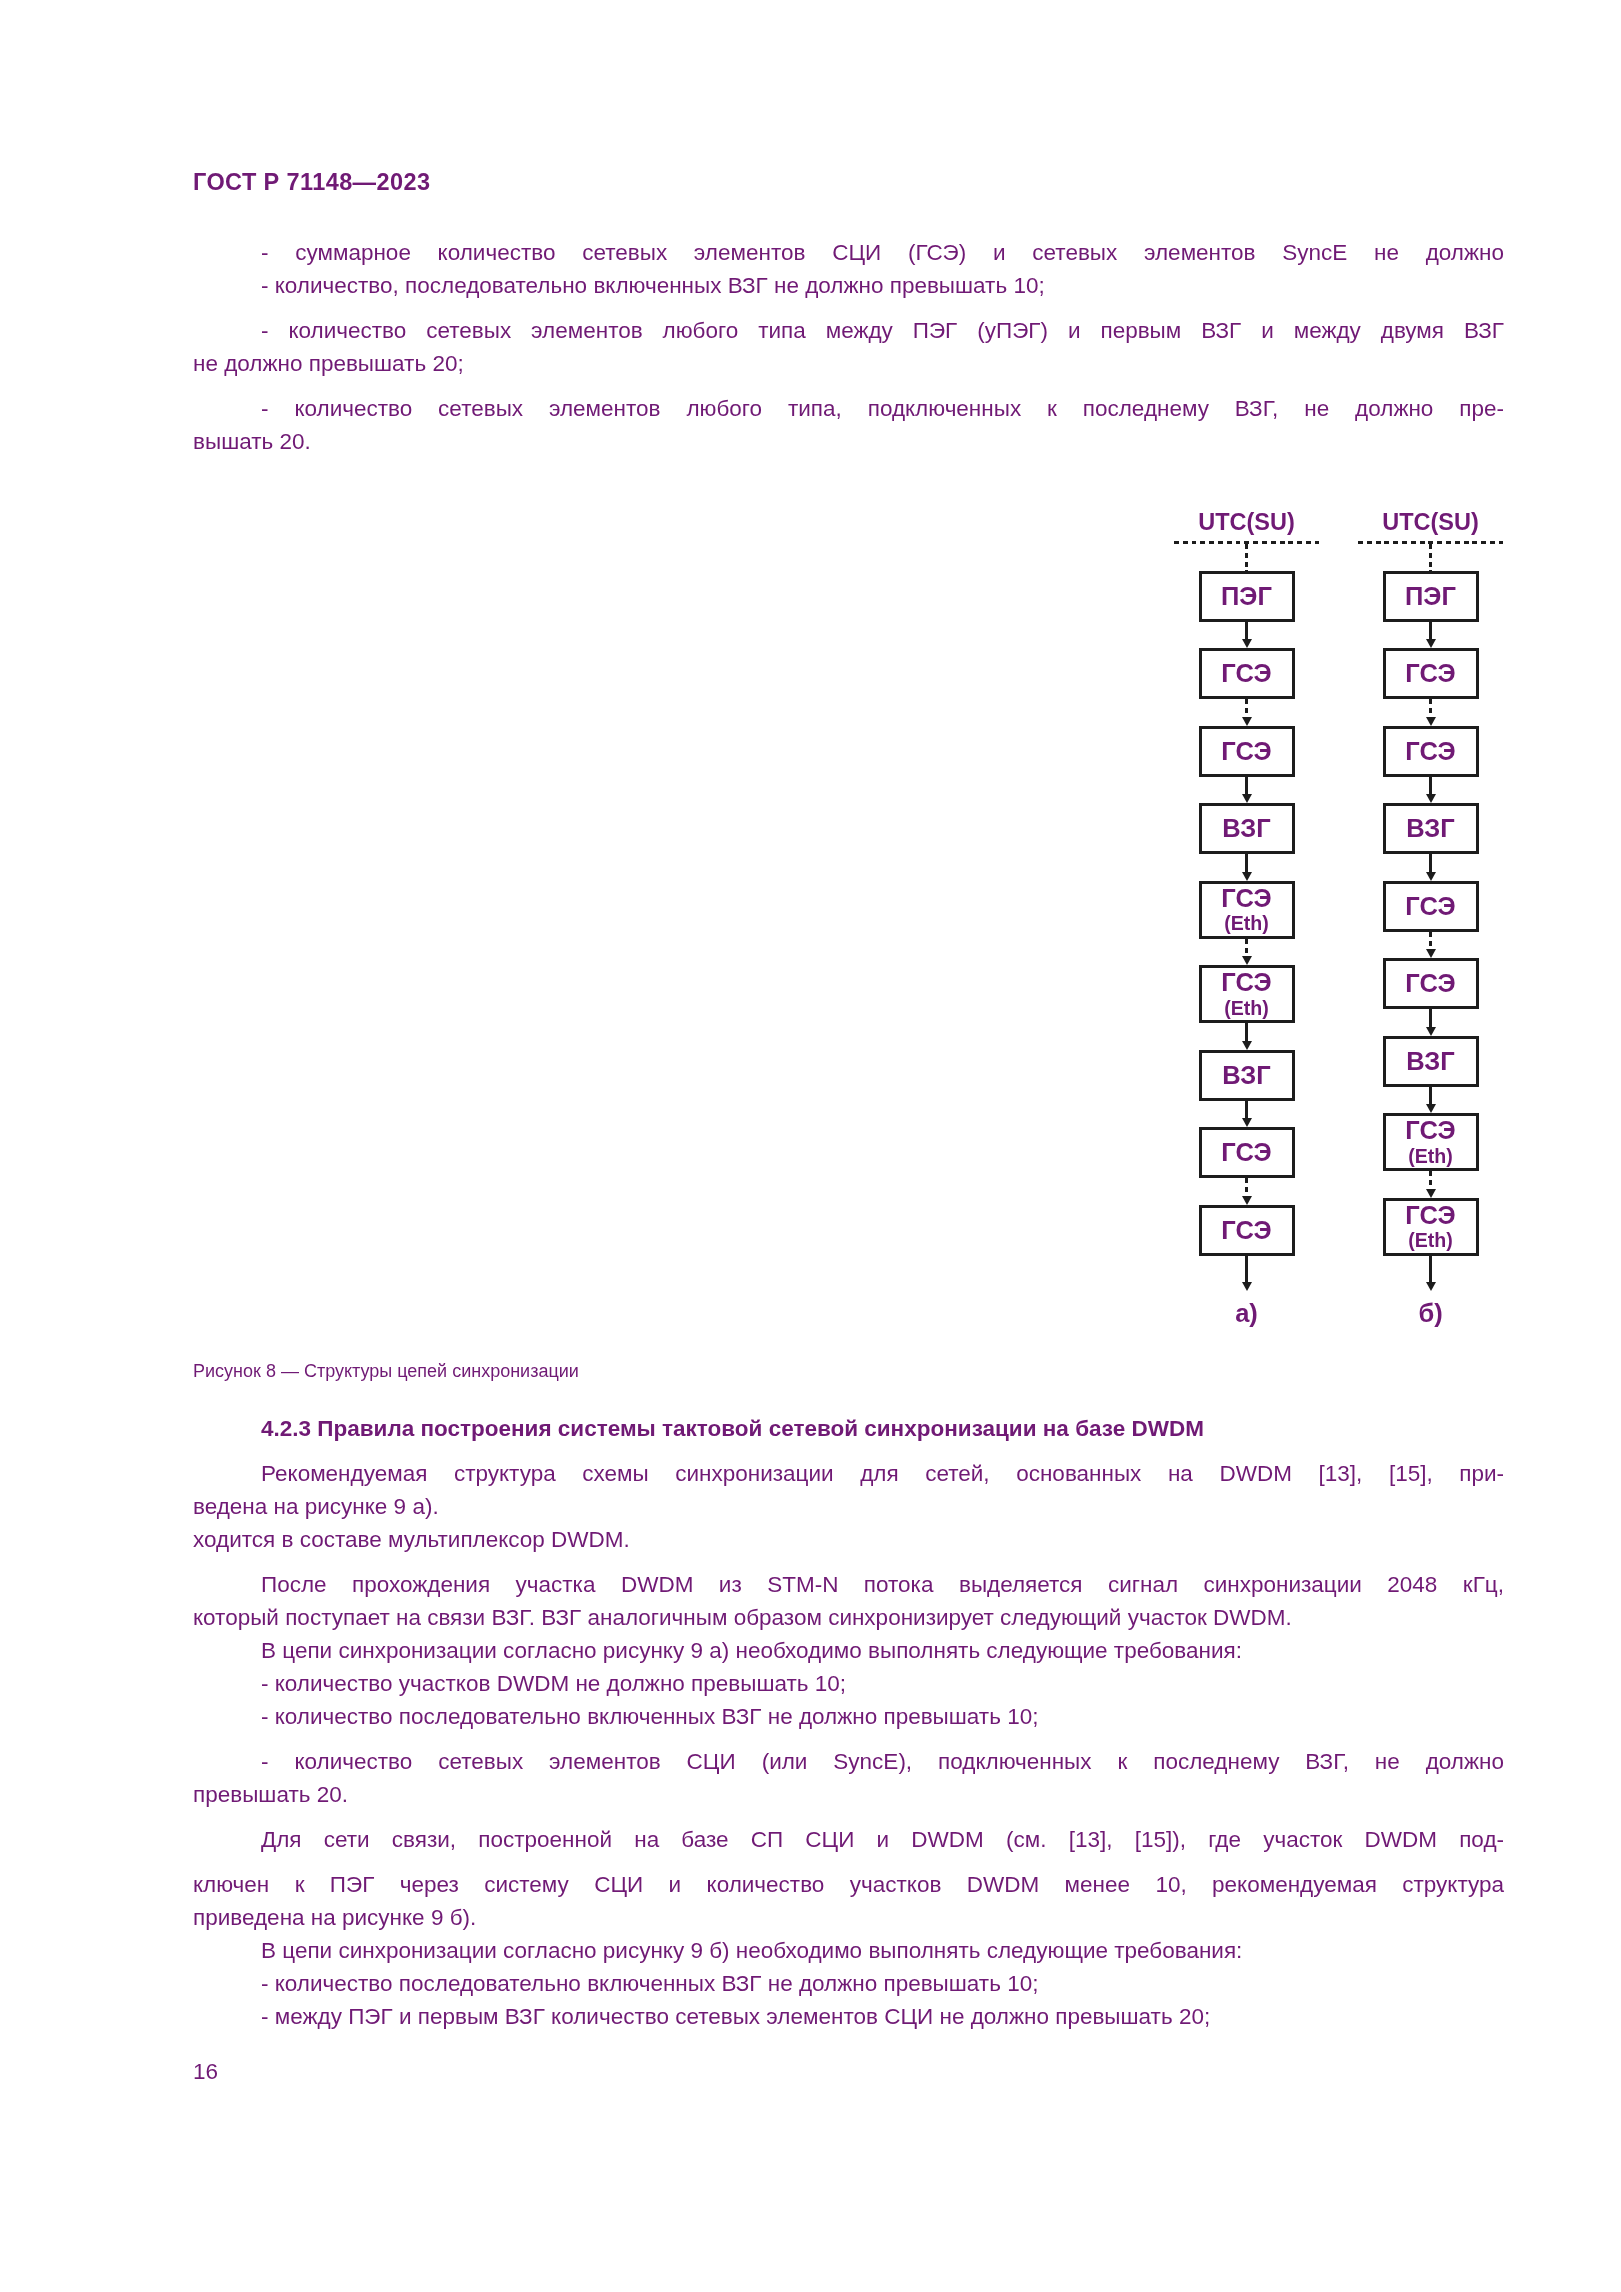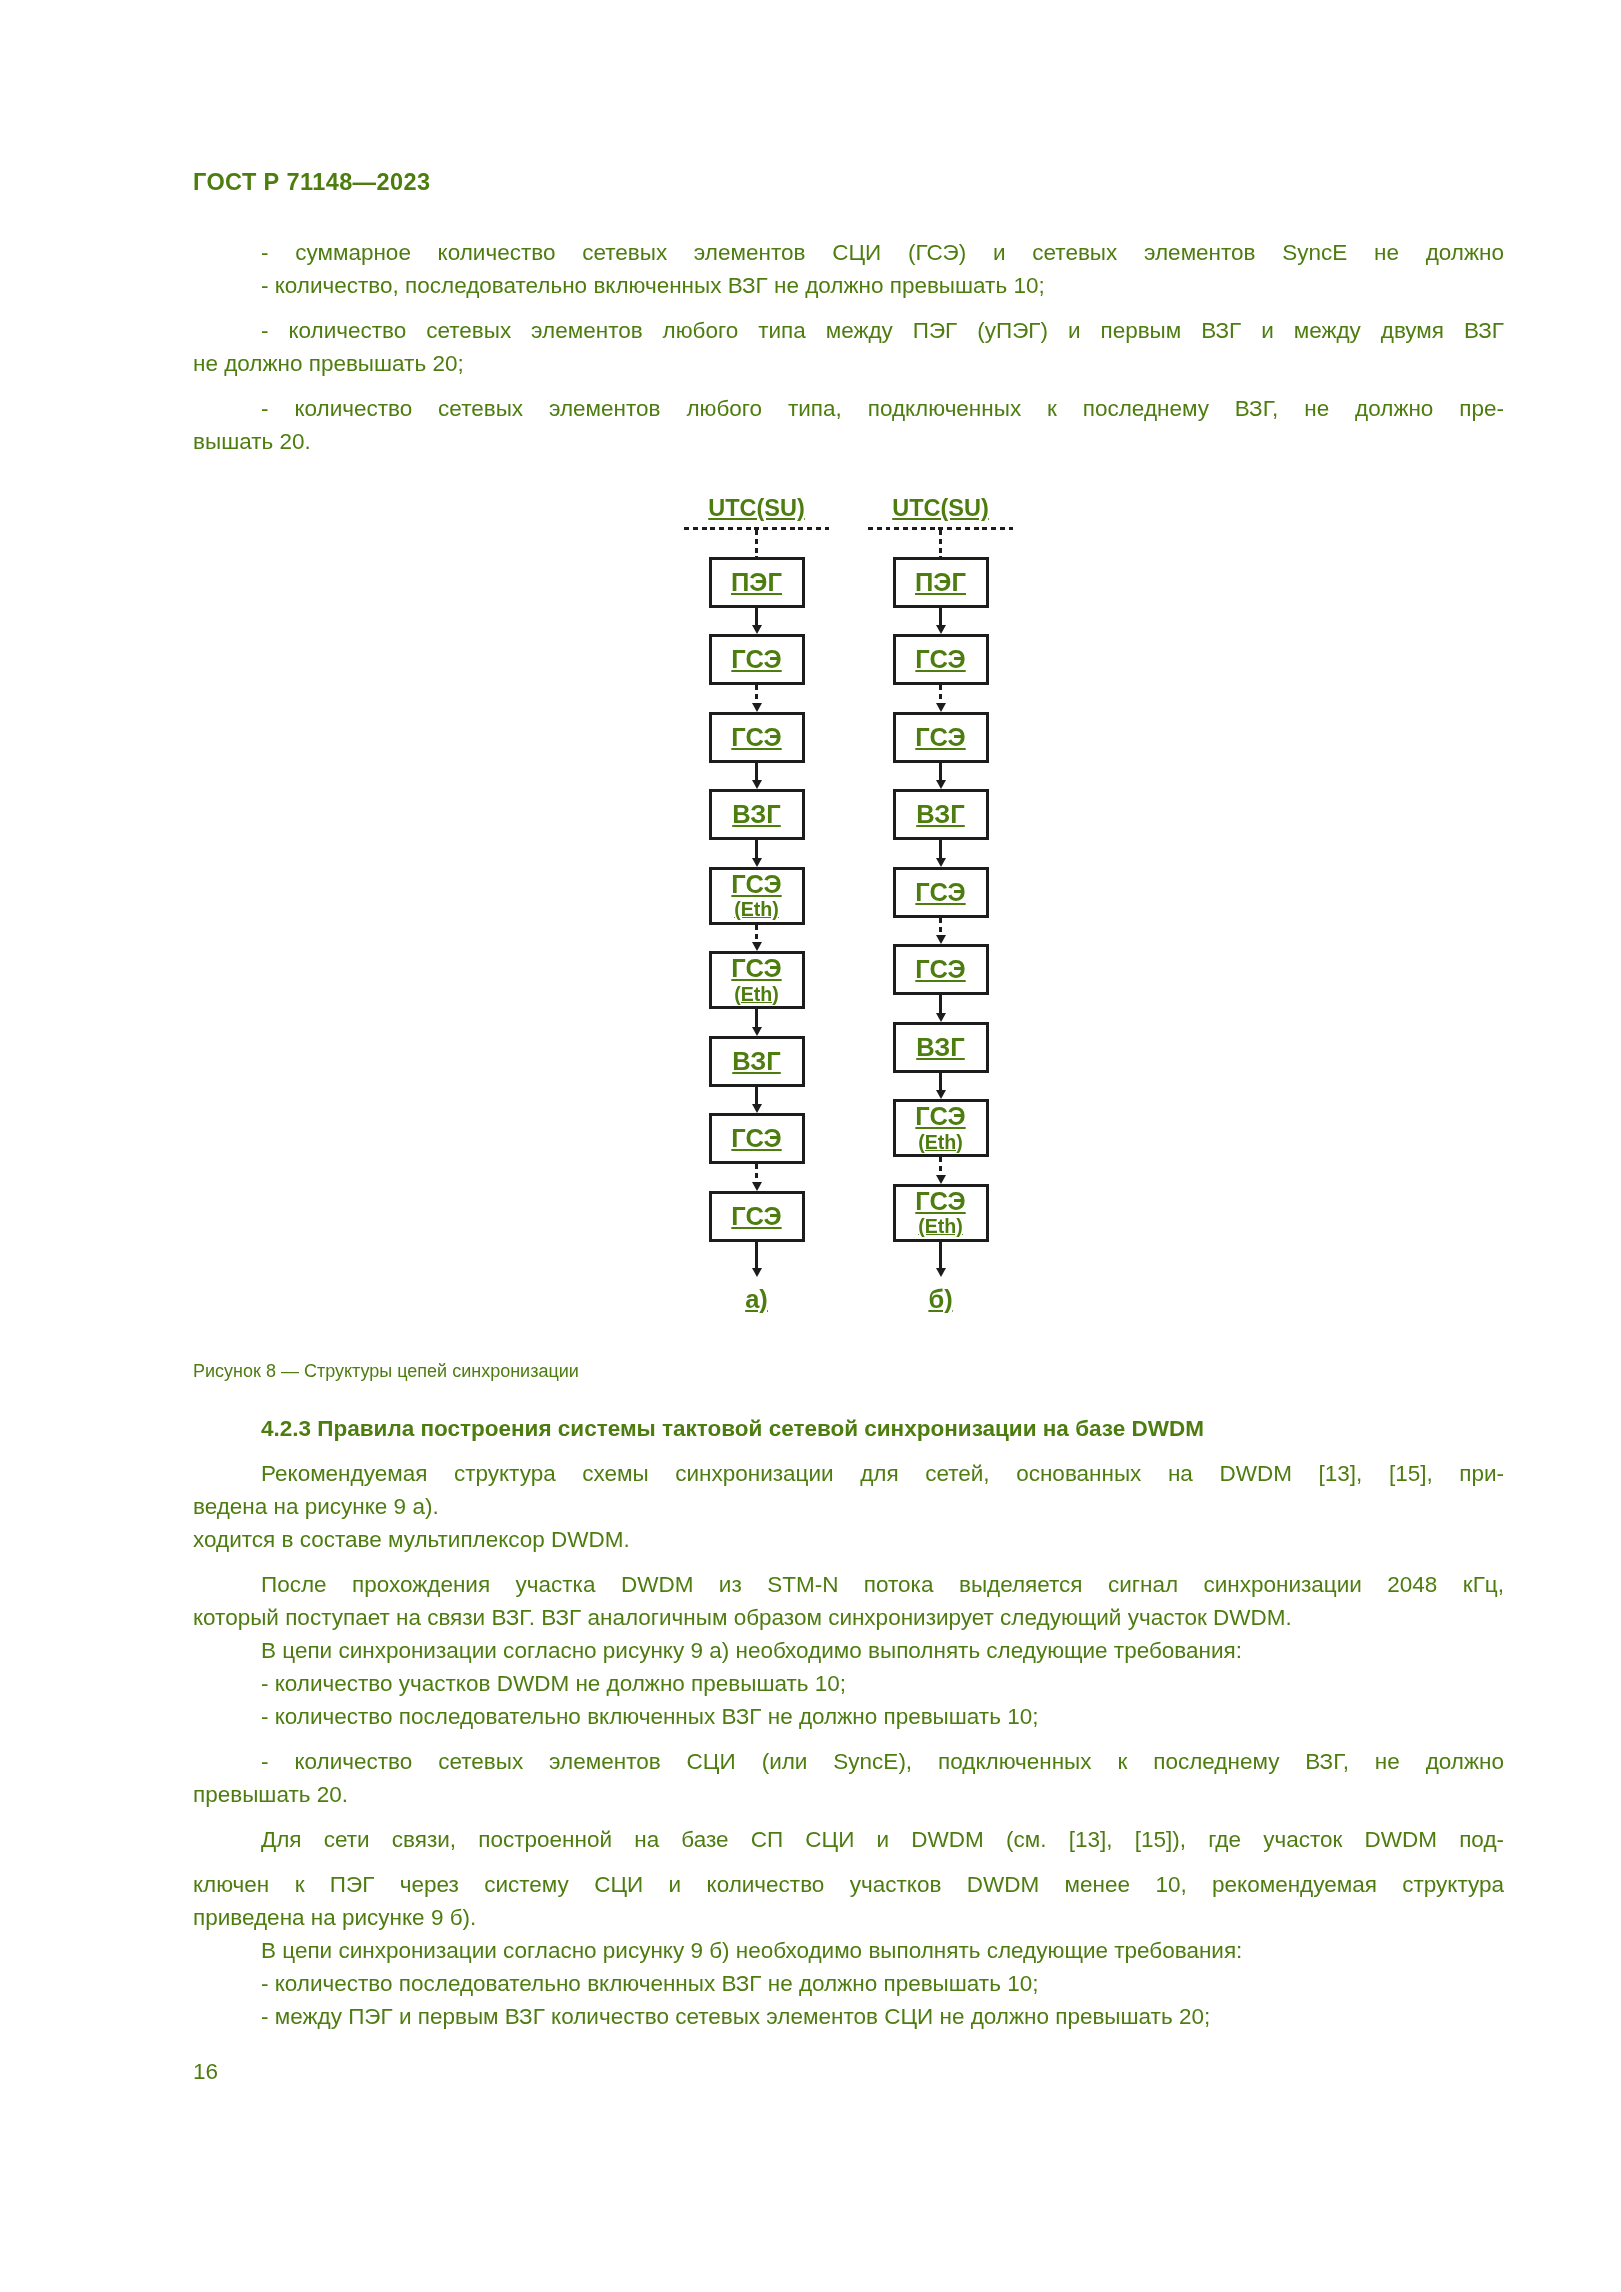--- a/index.html
+++ b/index.html
@@ -1,21 +1,21 @@
 <!DOCTYPE html>
 <html lang="ru"><head>
 <meta charset="utf-8">
 <style>
   html, body { margin: 0; padding: 0; background: #ffffff; }
   .page {
     position: relative;
     width: 1621px;
     height: 2266px;
     background: #ffffff;
-    color: #4d7c0f;
+    color: #701a75;
     font-family: "Liberation Sans", "DejaVu Sans", sans-serif;
     overflow: hidden;
   }
   .running-head {
     position: absolute;
     left: 193px;
     top: 169px;
     font-weight: 700;
     font-size: 23.5px;
     letter-spacing: 0.4px;
@@ -30,26 +30,25 @@
     text-align: left;
     white-space: normal;
   }
   .line.jline { text-align: justify; text-align-last: justify; margin-top: 12px; }
   .line.indent { text-indent: 68px; }
   .line.bold { font-weight: 700; }
 
   .figure-wrap {
     position: absolute;
     left: 193px;
-    top: 496px;
+    top: 510px;
     width: 1311px;
     display: flex;
-    justify-content: center;
+    justify-content: flex-end;
     gap: 37px;
-    text-decoration: underline;
   }
   .fig-col { display: flex; flex-direction: column; align-items: center; width: 147px; }
   .utc-label { font-weight: 700; font-size: 23.5px; line-height: 25.5px; margin-bottom: 5.9px; }
   .utc-line {
     width: 145px; height: 2.9px;
     background: repeating-linear-gradient(90deg, #1c1c1c 0 4.9px, transparent 4.9px 8.8px);
   }
   .link { display: flex; flex-direction: column; align-items: center; height: 26.5px; }
   .link.exit { height: 35px; }
   .lk-line { width: 2.9px; flex: 1 1 auto; }

